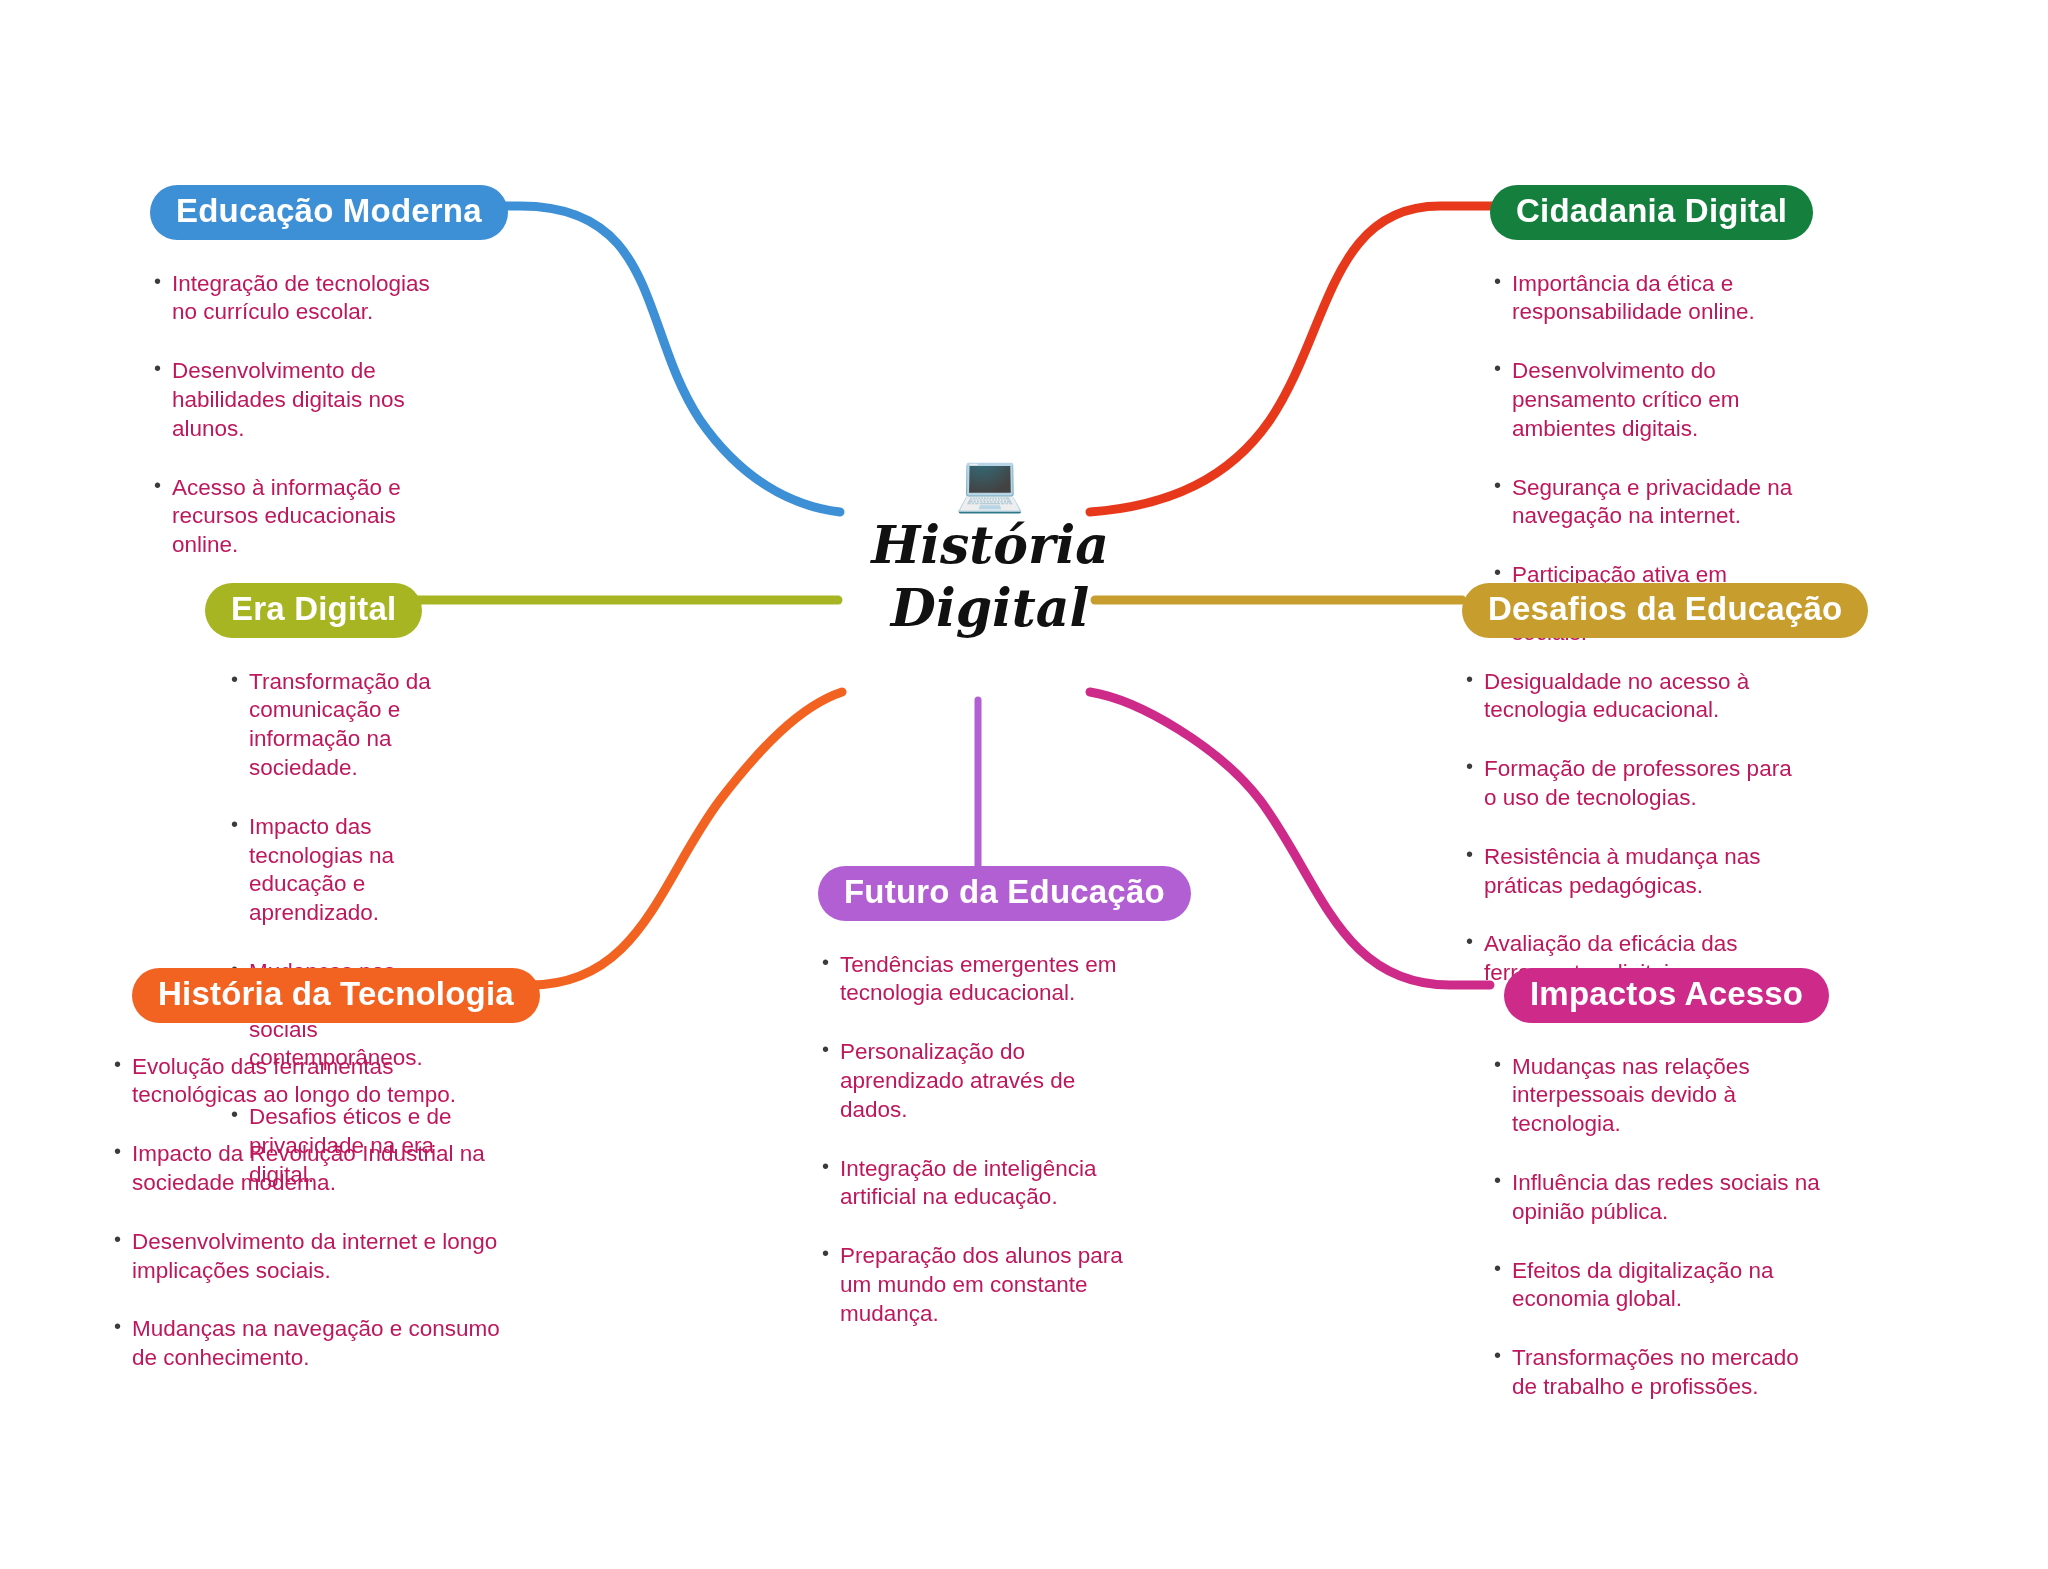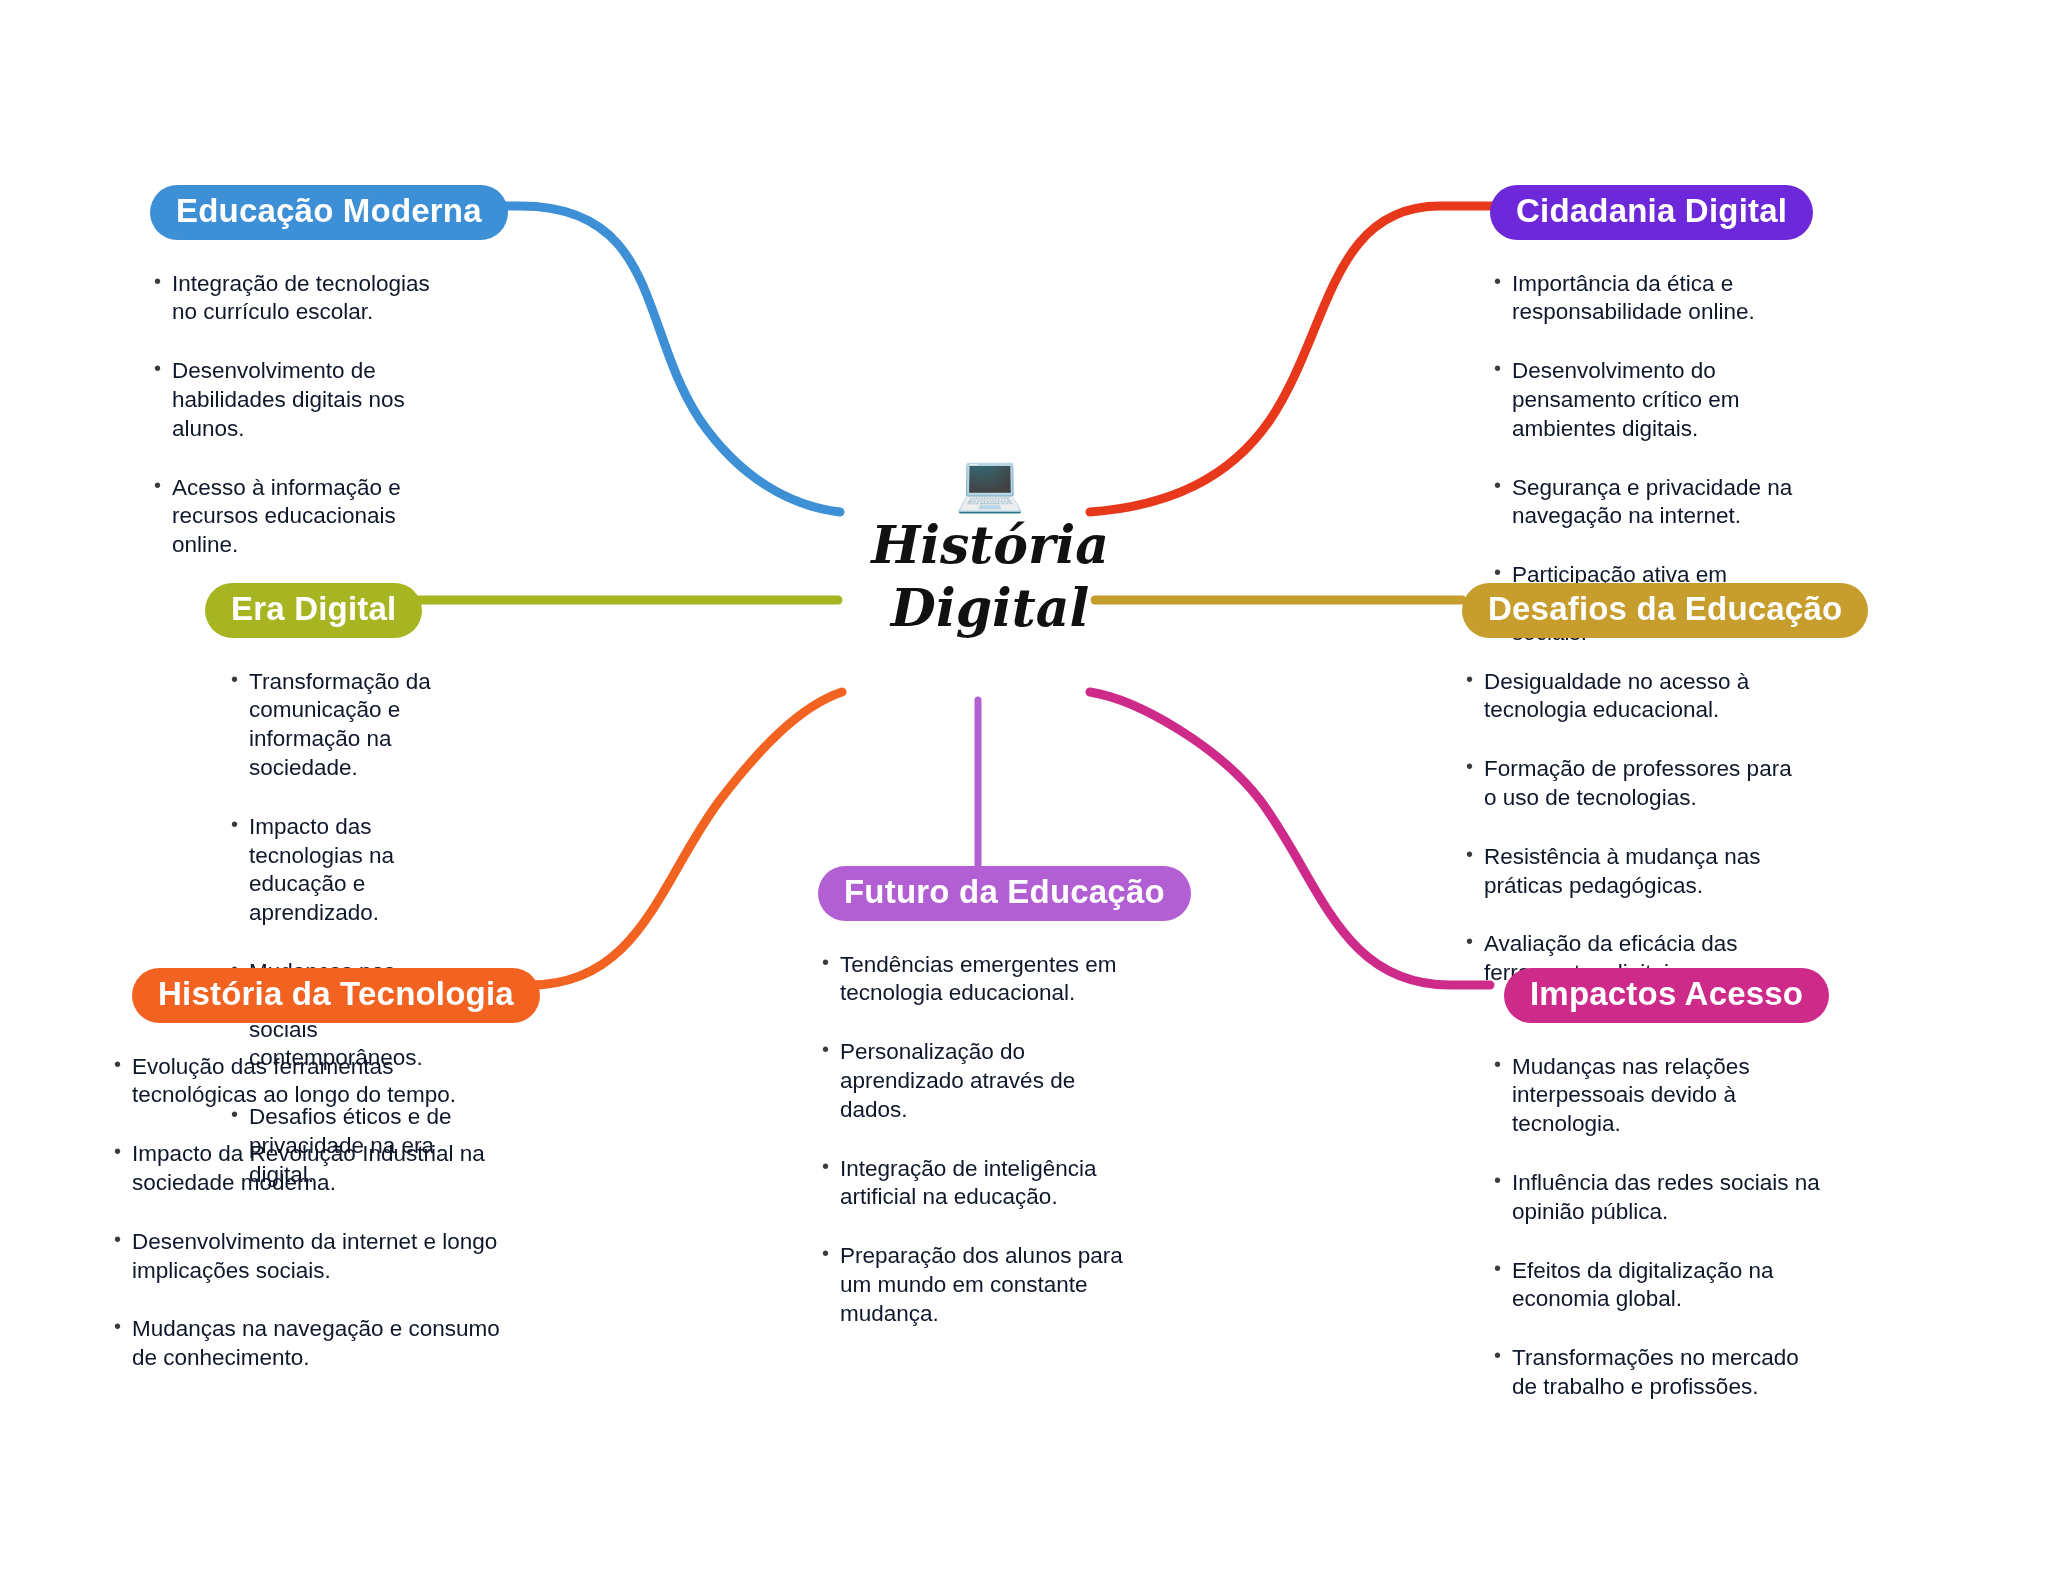--- a/index.html
+++ b/index.html
@@ -46,21 +46,21 @@
     list-style: none;
     margin: 6px 0 0 0;
     padding: 0;
   }
   .bullets li {
     position: relative;
     padding-left: 22px;
     margin-bottom: 1px;
     font-size: 22.5px;
     line-height: 1.28;
-    color: #0f172a;
+    color: #be185d;
     margin-top: 30px;
   }
   .bullets li::before {
     content: "\2022";
     position: absolute;
     left: 4px;
     top: -1px;
     font-size: 20px;
     color: #3b3b3b;
   }
@@ -123,21 +123,21 @@
   <div class="branch align-left" style="left:150px; top:185px; width:300px;">
     <div class="pill" style="background-color: rgb(61, 143, 214);">Educação Moderna</div>
     <ul class="bullets">
         <li>Integração de tecnologias no currículo escolar.</li>
         <li>Desenvolvimento de habilidades digitais nos alunos.</li>
         <li>Acesso à informação e recursos educacionais online.</li>
       </ul>
   </div>
 
   <div class="branch align-left" style="left:1490px; top:185px; width:310px;">
-    <div class="pill" style="background-color: #6d28d9;">Cidadania Digital</div>
+    <div class="pill" style="background-color: #15803d;">Cidadania Digital</div>
     <ul class="bullets">
         <li>Importância da ética e responsabilidade online.</li>
         <li>Desenvolvimento do pensamento crítico em ambientes digitais.</li>
         <li>Segurança e privacidade na navegação na internet.</li>
         <li>Participação ativa em comunidades digitais e sociais.</li>
       </ul>
   </div>
 
   <div class="branch align-left" style="left:205px; top:583px; width:265px;">
     <div class="pill" style="background-color: rgb(168, 181, 35);">Era Digital</div>

